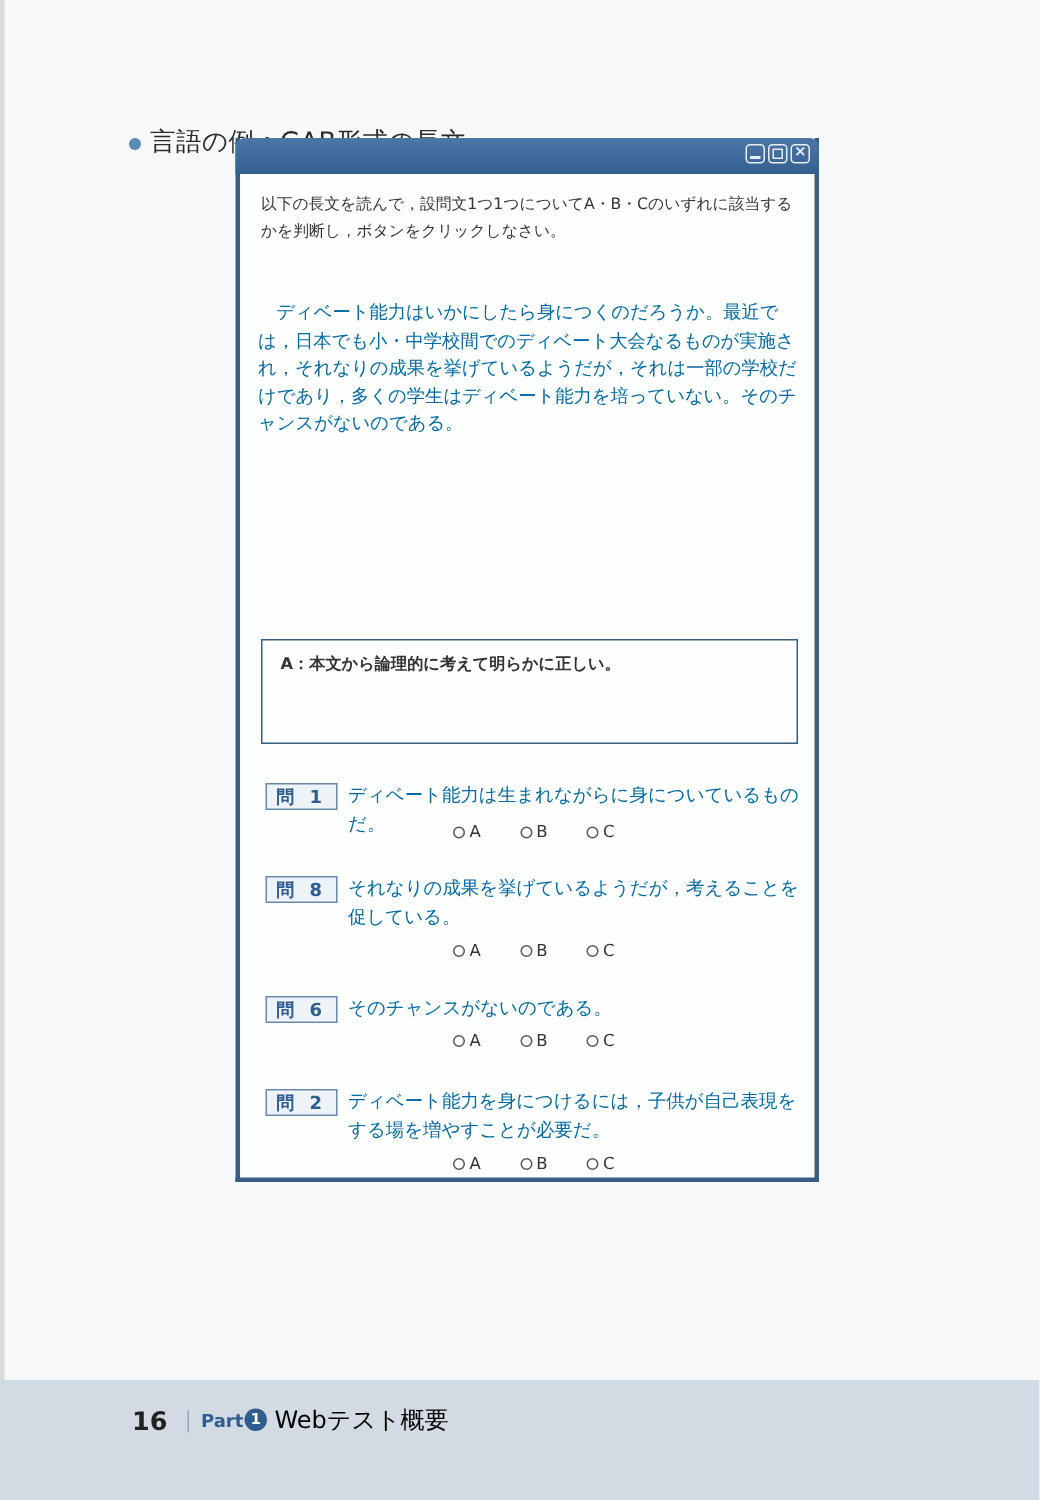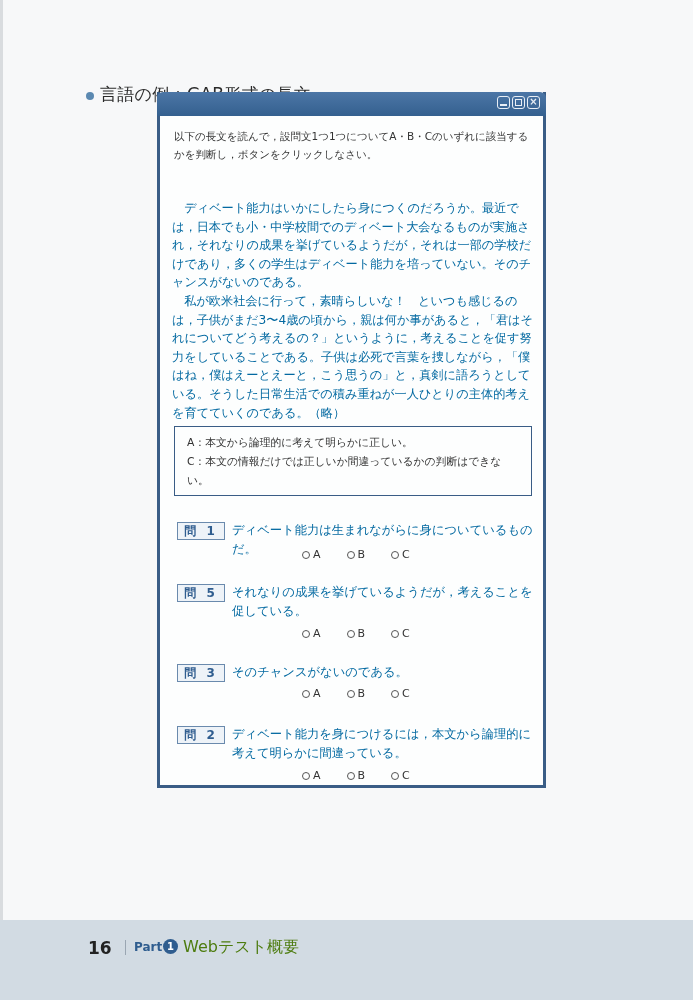--- a/index.html
+++ b/index.html
@@ -42,21 +42,21 @@
       font-size: 10.5px; line-height: 18px; color: #333;
     }
     .passage {
       position: absolute; left: 12px; top: 83px; width: 362px;
       font-size: 12.2px; line-height: 18.6px; color: #0369a1; margin-top: 24px;
     }
     .passage p { margin: 0; text-indent: 1em; }
     .legend-box {
       position: absolute; left: 14px; top: 334px; width: 358px; height: 70px;
       border: 1.5px solid #3a5d86; box-sizing: border-box; padding: 6px 12px;
-      font-size: 10.8px; line-height: 19px; color: #333;
+      font-size: 10.8px; line-height: 19px; color: #333; font-weight: bold;
     }
     .question { position: absolute; left: 17px; width: 360px; }
     .q-label {
       position: absolute; left: 0; top: 0; width: 48px; height: 18px;
       border: 1px solid #6a8aad; background: #eef3f8; box-sizing: border-box;
       font-size: 12px; font-weight: bold; color: #2f5d8f; text-align: center; line-height: 16px;
       letter-spacing: 3px;
     }
     .q-text {
       position: absolute; left: 55px; top: -1px; width: 305px;
@@ -70,21 +70,21 @@
       background: #d2dbe3;
       border-bottom: 1px solid #b9c2ca;
     }
     .footer .page-num { position: absolute; left: 88px; top: 18px; font-size: 17px; font-weight: bold; color: #222; }
     .footer .sep { position: absolute; left: 125px; top: 20px; width: 1px; height: 15px; background: #9aa6b2; }
     .footer .part { position: absolute; left: 134px; top: 20px; font-size: 12px; font-weight: bold; color: #2f5d8f; }
     .footer .part-num {
       position: absolute; left: 163px; top: 19px; width: 15px; height: 15px; border-radius: 50%;
       background: #2f5d8f; color: #fff; font-size: 10px; font-weight: bold; text-align: center; line-height: 15px;
     }
-    .footer .chapter { position: absolute; left: 183px; top: 17px; font-size: 16px; color: #4d7c0f; }
+    .footer .chapter { position: absolute; left: 183px; top: 17px; font-size: 16px; color: #000000; }
   </style>
 </head>
 <body>
 
 <div class="left-edge"></div>
 
 <div class="heading">
   <span class="bullet"></span>
   <span>言語の例：GAB形式の長文</span>
 </div>
@@ -95,26 +95,24 @@
       <div class="win-btn min"></div>
       <div class="win-btn max"></div>
       <div class="win-btn close">×</div>
     </div>
   </div>
 
   <div class="instructions">以下の長文を読んで，設問文1つ1つについてA・B・Cのいずれに該当するかを判断し，ボタンをクリックしなさい。</div>
 
   <div class="passage">
     <p>ディベート能力はいかにしたら身につくのだろうか。最近では，日本でも小・中学校間でのディベート大会なるものが実施され，それなりの成果を挙げているようだが，それは一部の学校だけであり，多くの学生はディベート能力を培っていない。そのチャンスがないのである。</p>
-    <p>私が欧米社会に行って，素晴らしいな！　といつも感じるのは，子供がまだ3〜4歳の頃から，親は何か事があると，「君はそれについてどう考えるの？」というように，考えることを促す努力をしていることである。子供は必死で言葉を捜しながら，「僕はね，僕はえーとえーと，こう思うの」と，真剣に語ろうとしている。そうした日常生活での積み重ねが一人ひとりの主体的考えを育てていくのである。（略）</p>
   </div>
 
   <div class="legend-box">
     <div>A：本文から論理的に考えて明らかに正しい。</div>
-    <div>C：本文の情報だけでは正しいか間違っているかの判断はできない。</div>
   </div>
 
   <div class="question" style="top:430px;">
     <div class="q-label">問 1</div>
     <div class="q-text">ディベート能力は生まれながらに身についているものだ。</div>
     <div class="options" style="top:26px;">
       <label class="opt">
           <span class="radio"></span>
           <span>A</span>
         </label>
@@ -123,60 +121,60 @@
           <span>B</span>
         </label>
       <label class="opt">
           <span class="radio"></span>
           <span>C</span>
         </label>
     </div>
   </div>
 
   <div class="question" style="top:492px;">
-    <div class="q-label">問 5</div>
+    <div class="q-label">問 8</div>
     <div class="q-text">それなりの成果を挙げているようだが，考えることを促している。</div>
     <div class="options" style="top:43px;">
       <label class="opt">
           <span class="radio"></span>
           <span>A</span>
         </label>
       <label class="opt">
           <span class="radio"></span>
           <span>B</span>
         </label>
       <label class="opt">
           <span class="radio"></span>
           <span>C</span>
         </label>
     </div>
   </div>
 
   <div class="question" style="top:572px;">
-    <div class="q-label">問 3</div>
+    <div class="q-label">問 6</div>
     <div class="q-text">そのチャンスがないのである。</div>
     <div class="options" style="top:23px;">
       <label class="opt">
           <span class="radio"></span>
           <span>A</span>
         </label>
       <label class="opt">
           <span class="radio"></span>
           <span>B</span>
         </label>
       <label class="opt">
           <span class="radio"></span>
           <span>C</span>
         </label>
     </div>
   </div>
 
   <div class="question" style="top:634px;">
     <div class="q-label">問 2</div>
-    <div class="q-text">ディベート能力を身につけるには，本文から論理的に考えて明らかに間違っている。</div>
+    <div class="q-text">ディベート能力を身につけるには，子供が自己表現をする場を増やすことが必要だ。</div>
     <div class="options" style="top:43px;">
       <label class="opt">
           <span class="radio"></span>
           <span>A</span>
         </label>
       <label class="opt">
           <span class="radio"></span>
           <span>B</span>
         </label>
       <label class="opt">

